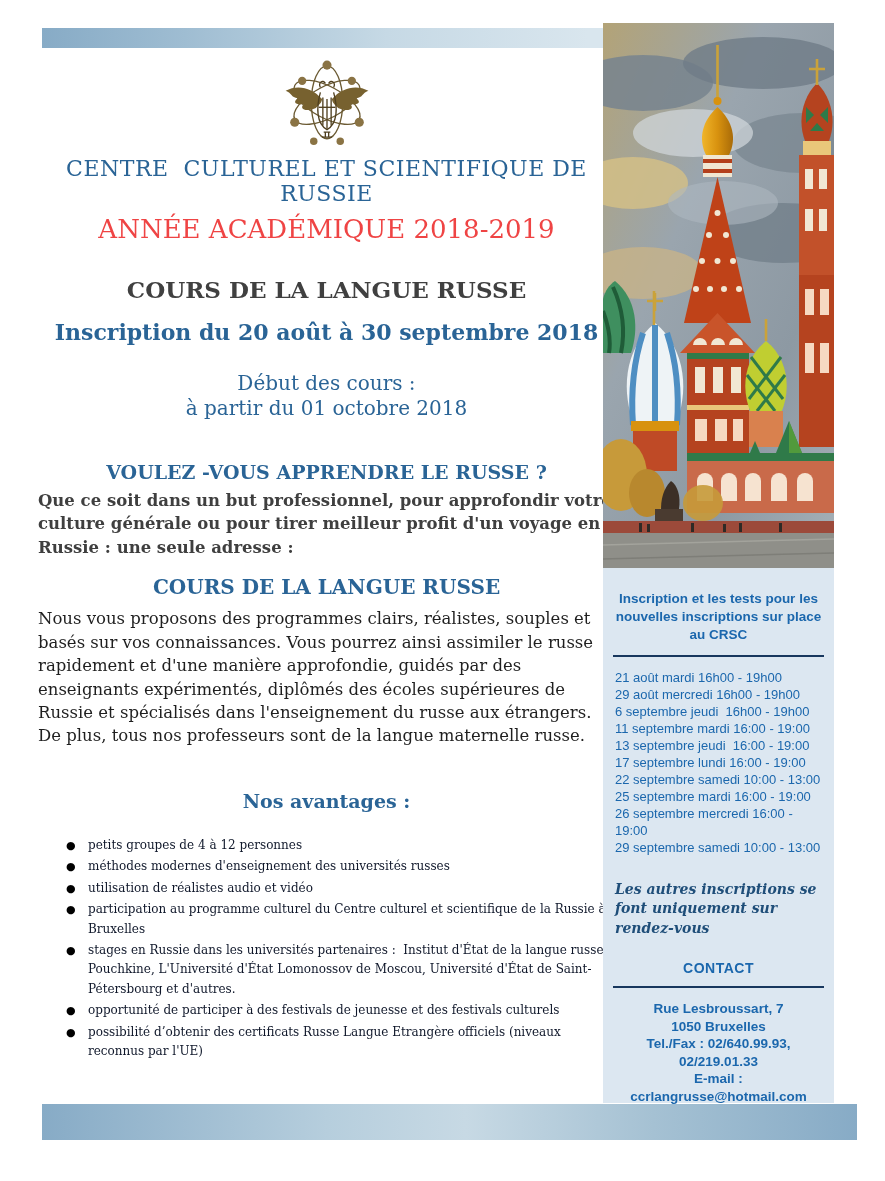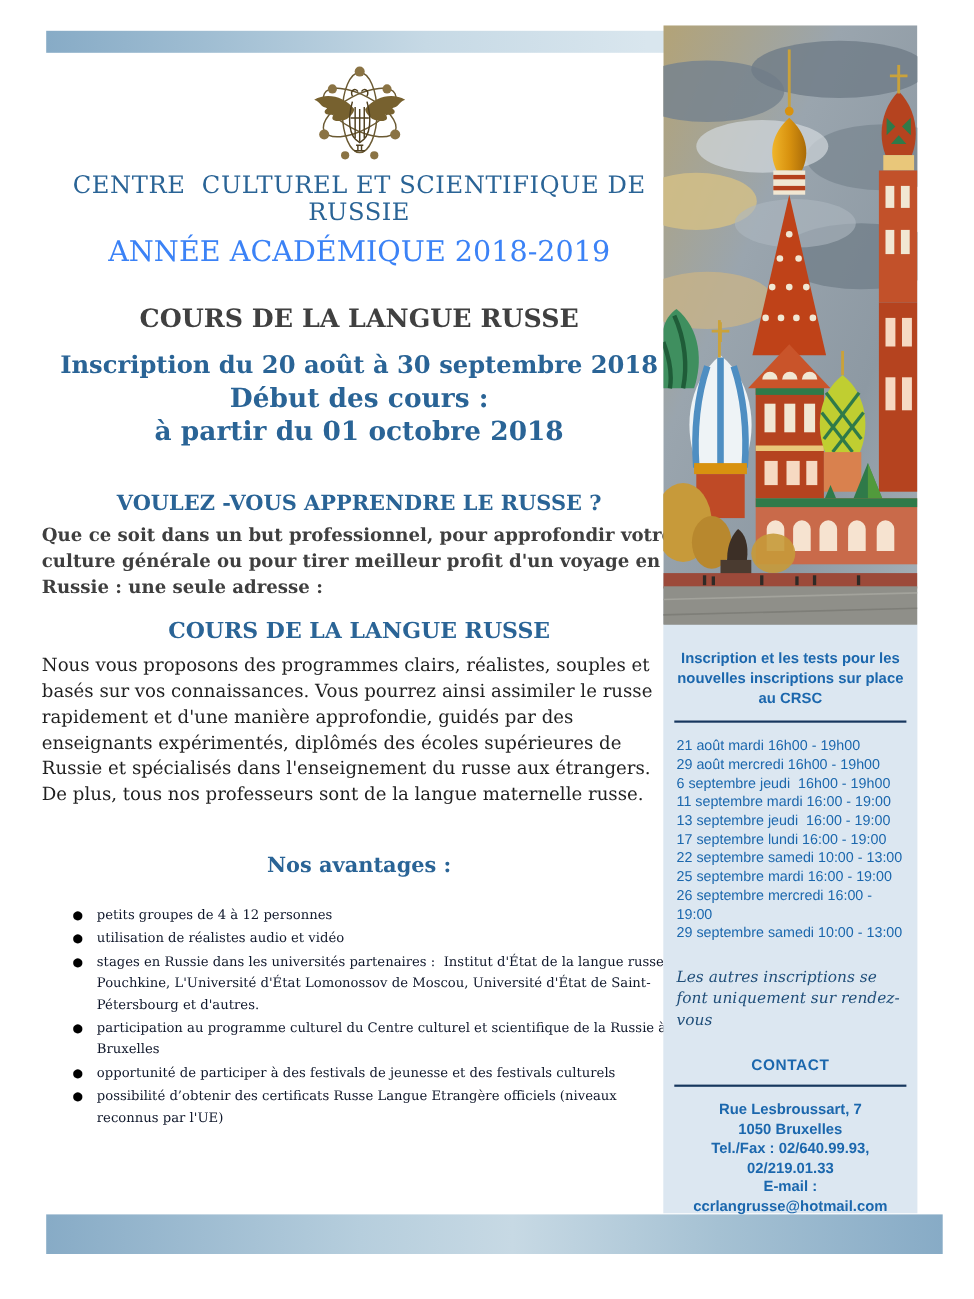--- a/index.html
+++ b/index.html
@@ -9,44 +9,44 @@
   
   .top-bar{position:absolute;left:42px;top:28px;width:575px;height:20px;
            background:linear-gradient(to right,#87abc6,#9fbdd2 25%,#c6d9e5 60%,#d9e6ee 95%);}
   .bottom-bar{position:absolute;left:42px;top:1104px;width:815px;height:36px;
            background:linear-gradient(to right,#87abc6,#b6cedd 35%,#c7d9e4 52%,#a5c1d3 75%,#87abc6);}
 
   
   .main-col{position:absolute;left:38px;top:50px;width:577px;text-align:center;}
   .logo-wrap{margin:6px auto 2px auto;width:100px;height:96px;}
   .org-title{color:#2a6496;font-size:22px;letter-spacing:.5px;white-space:pre-wrap;margin-top:4px;}
-  .acad-year{color:#3b82f6;font-size:26px;margin-top:8px;}
+  .acad-year{color:#ef4444;font-size:26px;margin-top:8px;}
   .course-title-1{color:#404040;font-size:23px;font-weight:bold;margin-top:32px;}
   .inscription{color:#2a6496;font-size:22px;font-weight:bold;margin-top:16px;}
-  .start-courses{color:#2a6496;font-size:24px;font-weight:bold;line-height:1.25;margin-top:2px;}
+  .start-courses{color:#2a6496;font-size:20px;font-weight:normal;line-height:1.25;margin-top:26px;}
   .question{color:#2a6496;font-size:19px;font-weight:bold;margin-top:40px;}
   .para-bold{color:#3f3f3f;font-size:16.5px;font-weight:bold;text-align:left;line-height:1.42;margin-top:6px;white-space:pre-wrap;}
   .course-title-2{color:#2a6496;font-size:20px;font-weight:bold;margin-top:16px;}
   .para-reg{color:#1f1f1f;font-size:16.5px;text-align:left;line-height:1.42;margin-top:8px;white-space:pre-wrap;}
   .advantages-title{color:#2a6496;font-size:19px;font-weight:bold;margin-top:42px;}
   ul.advantages{margin:24px 0 0 0;padding:0 0 0 28px;text-align:left;list-style:none;}
   ul.advantages li{position:relative;color:#0f172a;font-size:12px;line-height:1.62;
                    padding-left:22px;margin-bottom:2px;white-space:pre-wrap;}
   ul.advantages li::before{content:"●";position:absolute;left:0;top:1px;font-size:11px;color:#000;}
 
   
   .sidebar{position:absolute;left:603px;top:23px;width:231px;
            font-family:"Liberation Sans", sans-serif;}
   .photo{width:231px;height:545px;display:block;}
   .panel{background:#dce7f1;width:231px;box-sizing:border-box;padding:22px 8px 26px 8px;height:535px;}
   .panel-title{color:#1b67ad;font-size:13.5px;font-weight:bold;text-align:center;line-height:1.35;}
   .rule{border:none;border-top:2px solid #17375e;margin:10px 2px 12px 2px;}
   .schedule{color:#1b67ad;font-size:13px;line-height:17px;text-align:left;padding-left:4px;}
   .schedule div{white-space:pre-wrap;}
-  .note{font-family:"DejaVu Serif", serif;color:#1f4e79;font-size:14px;font-weight:normal;
+  .note{font-family:"DejaVu Serif", serif;color:#1f4e79;font-size:14px;font-weight:bold;
         font-style:italic;line-height:1.4;margin-top:24px;padding-left:4px;text-align:left;}
   .contact-title{color:#1b67ad;font-size:14px;font-weight:bold;text-align:center;margin-top:22px;letter-spacing:.5px;}
   .contact-lines{color:#1b67ad;font-size:13.5px;font-weight:bold;text-align:center;line-height:17.5px;margin-top:10px;}
 </style>
 </head>
 <body>
 
 <div class="page">
 
   <div class="top-bar"></div>
@@ -99,26 +99,27 @@
     <div class="question">VOULEZ -VOUS APPRENDRE LE RUSSE ?</div>
     <div class="para-bold">Que ce soit dans un but professionnel, pour approfondir votre culture générale ou pour tirer meilleur profit d'un voyage en Russie : une seule adresse :</div>
     <div class="course-title-2">COURS DE LA LANGUE RUSSE</div>
     <div class="para-reg">Nous vous proposons des programmes clairs, réalistes, souples et basés sur vos connaissances. Vous pourrez ainsi assimiler le russe rapidement et d'une manière approfondie, guidés par des enseignants expérimentés, diplômés des écoles supérieures de Russie et spécialisés dans l'enseignement du russe aux étrangers. De plus, tous nos professeurs sont de la langue maternelle russe.</div>
 
     <div class="advantages-title">Nos avantages :</div>
     <ul class="advantages">
 
         <li>petits groupes de 4 à 12 personnes</li>
 
+        <li>méthodes modernes d'enseignement des universités russes</li>
 
         <li>utilisation de réalistes audio et vidéo</li>
 
+        <li>participation au programme culturel du Centre culturel et scientifique de la Russie à Bruxelles</li>
+
         <li>stages en Russie dans les universités partenaires :  Institut d'État de la langue russe Pouchkine, L'Université d'État Lomonossov de Moscou, Université d'État de Saint-Pétersbourg et d'autres.</li>
-
-        <li>participation au programme culturel du Centre culturel et scientifique de la Russie à Bruxelles</li>
 
         <li>opportunité de participer à des festivals de jeunesse et des festivals culturels</li>
 
         <li>possibilité d’obtenir des certificats Russe Langue Etrangère officiels (niveaux reconnus par l'UE)</li>
       </ul>
   </div>
 
   <div class="sidebar">
 
     <svg class="photo" viewBox="0 0 231 545" preserveAspectRatio="none">

